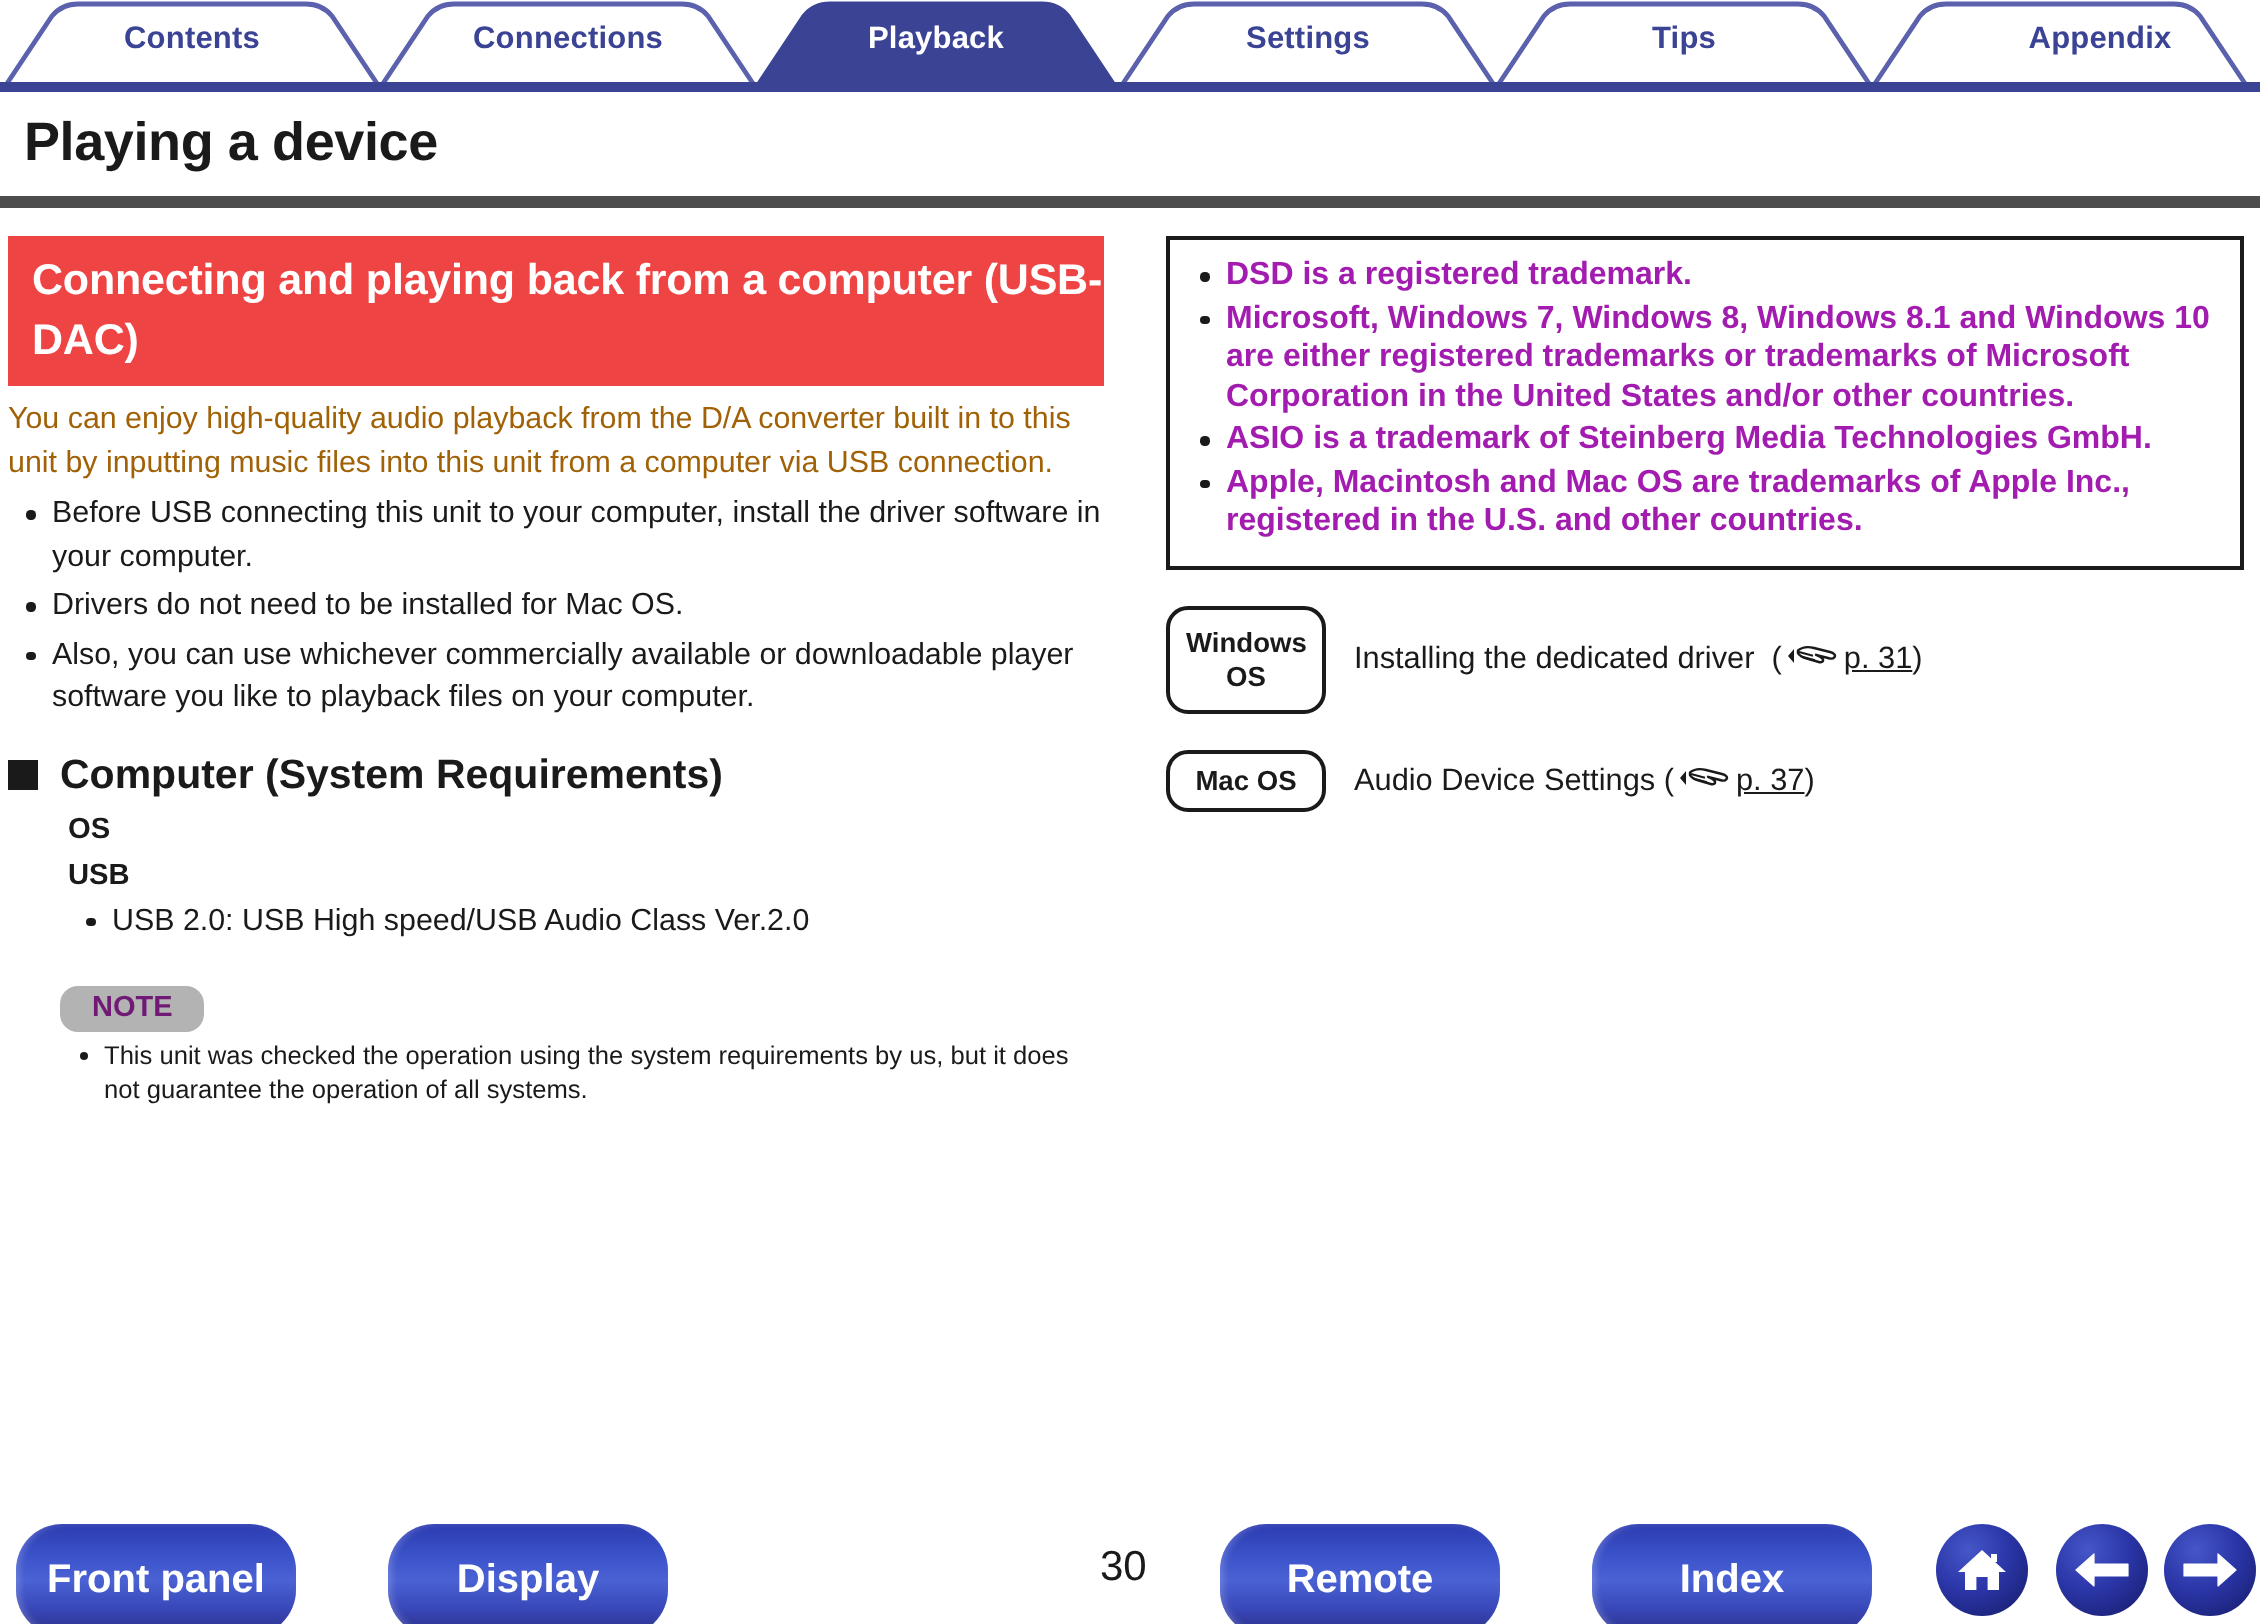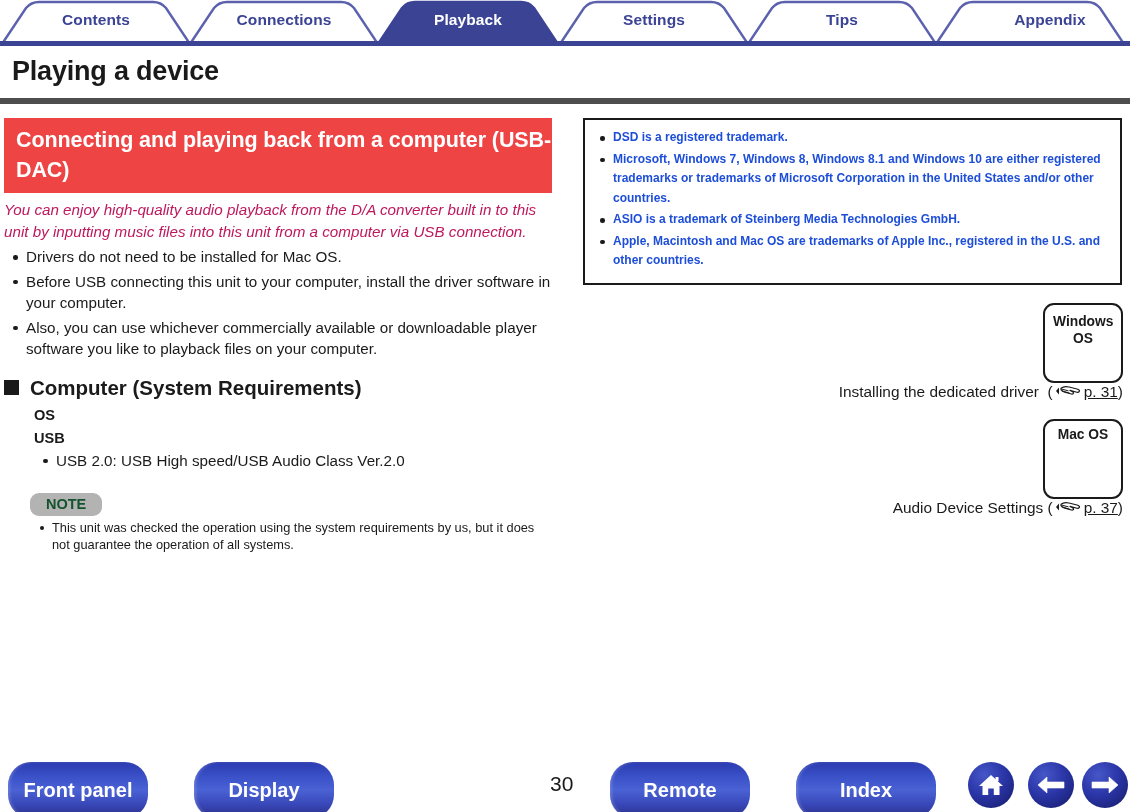--- a/index.html
+++ b/index.html
@@ -72,24 +72,23 @@
     font-weight: bold;
     line-height: 30px;
     padding: 7px 0 8px 12px;
     letter-spacing: -0.1px;
   }
 
   
   .body-para {
     font-size: 15.2px;
     line-height: 21.5px;
-    color: #be185d;
+    color: #a16207;
     margin-top: 6px;
     width: 540px;
-    font-style: italic;
   }
 
   ul.bullets {
     list-style: none;
     margin: 4px 0 0 0;
     padding: 0;
   }
   ul.bullets li {
     position: relative;
     padding-left: 22px;
@@ -136,21 +135,21 @@
   ul.bullets.indented li {
     font-size: 15.2px;
     margin-top: 2px;
   }
 
   
   .note-badge {
     display: inline-block;
     margin-top: 22px;
     background: #b3b3b3;
-    color: #14532d;
+    color: #701a75;
     font-size: 14.5px;
     font-weight: bold;
     padding: 3px 16px 4px 16px;
     border-radius: 9px;
   }
   ul.note-list {
     list-style: none;
     margin: 3px 0 0 0;
     padding: 0;
   }
@@ -177,41 +176,40 @@
     padding: 8px 12px 10px 4px;
     width: 539px;
   }
   ul.tm-list {
     list-style: none;
     margin: 0; padding: 0;
   }
   ul.tm-list li {
     position: relative;
     padding-left: 24px;
-    font-size: 12px;
+    font-size: 16px;
     line-height: 19.5px;
     font-weight: bold;
-    color: #1d4ed8;
+    color: #a21caf;
     margin-bottom: 2px;
   }
   ul.tm-list li::before {
     content: "";
     position: absolute;
     left: 11px; top: 8px;
     width: 4.5px; height: 4.5px;
     border-radius: 50%;
     background: #1a1a1a;
   }
 
   
   .os-row {
     display: flex;
-    align-items: flex-end;
+    align-items: center;
     margin-top: 18px;
-    flex-direction: column;
   }
   .os-badge {
     border: 2.2px solid #1a1a1a;
     border-radius: 11px;
     font-size: 13.8px;
     font-weight: bold;
     color: #1a1a1a;
     text-align: center;
     line-height: 17px;
     padding: 5px 8px;
@@ -308,22 +306,22 @@
   <div class="page-title">Playing a device</div>
   <div class="title-rule"></div>
 
   <div class="col-left">
 
     <div class="section-band">Connecting and playing back from a computer (USB-DAC)</div>
 
     <div class="body-para">You can enjoy high-quality audio playback from the D/A converter built in to this unit by inputting music files into this unit from a computer via USB connection.</div>
 
     <ul class="bullets">
+      <li>Before USB connecting this unit to your computer, install the driver software in your computer.</li>
       <li>Drivers do not need to be installed for Mac OS.</li>
-      <li>Before USB connecting this unit to your computer, install the driver software in your computer.</li>
       <li>Also, you can use whichever commercially available or downloadable player software you like to playback files on your computer.</li>
     </ul>
 
     <div class="h2-square">
       <span class="sq-marker"></span>
       <span>Computer (System Requirements)</span>
     </div>
 
     <div class="sub-label">OS</div>
 

